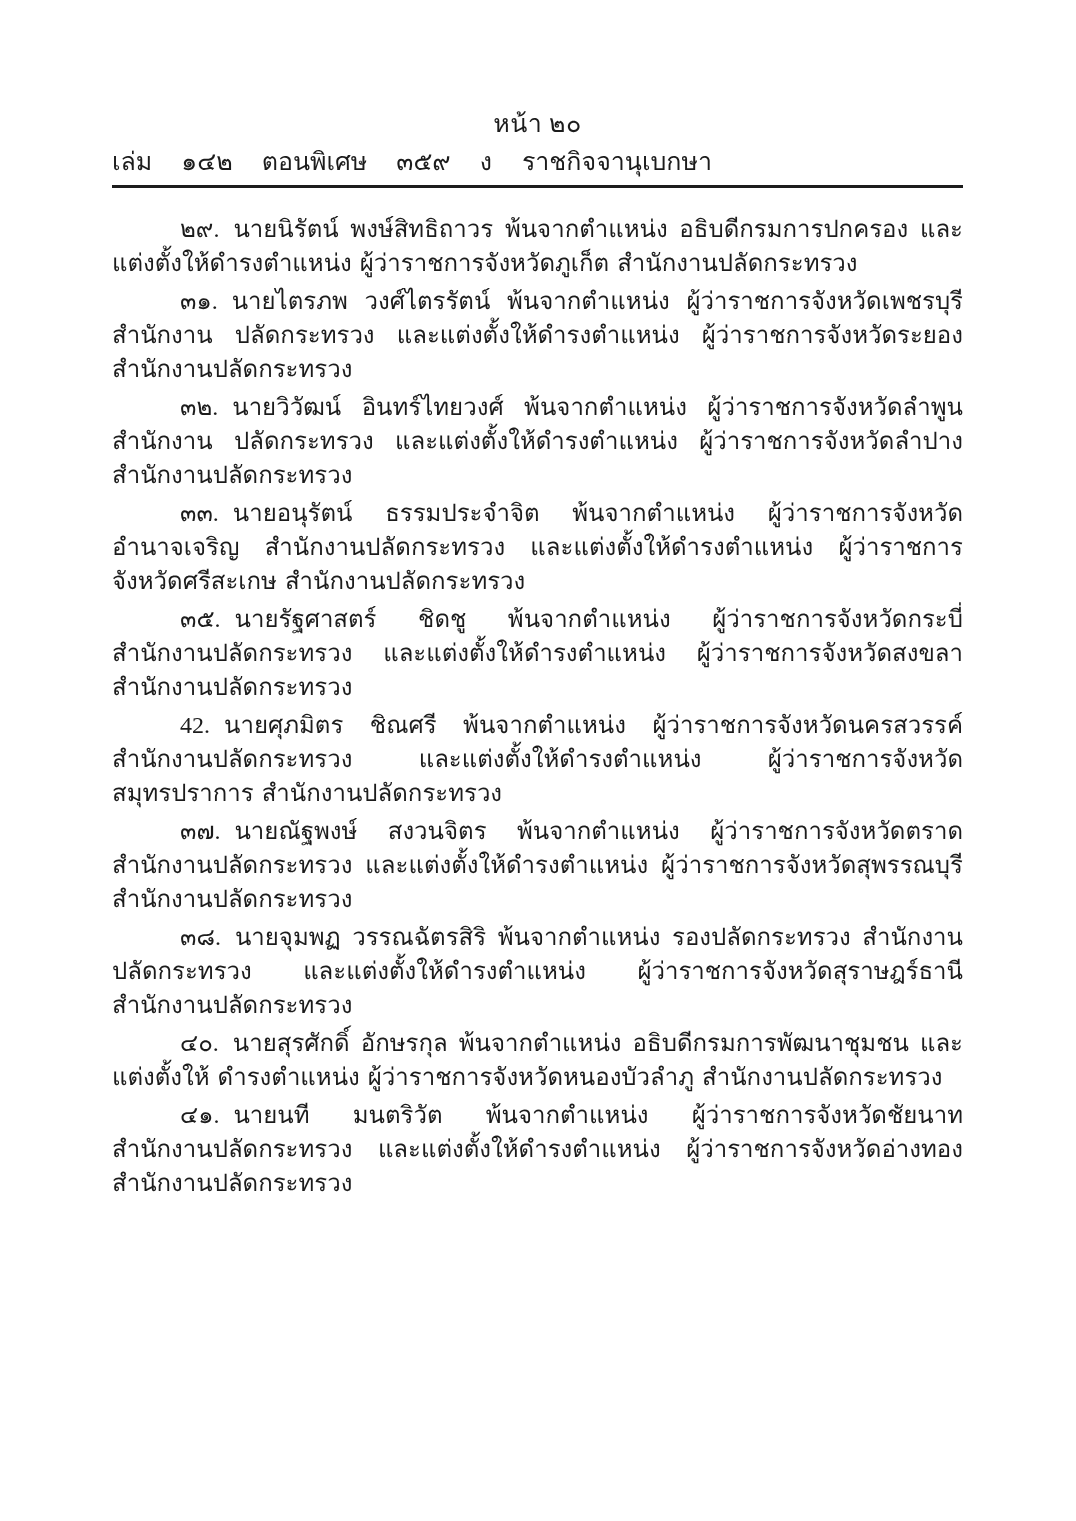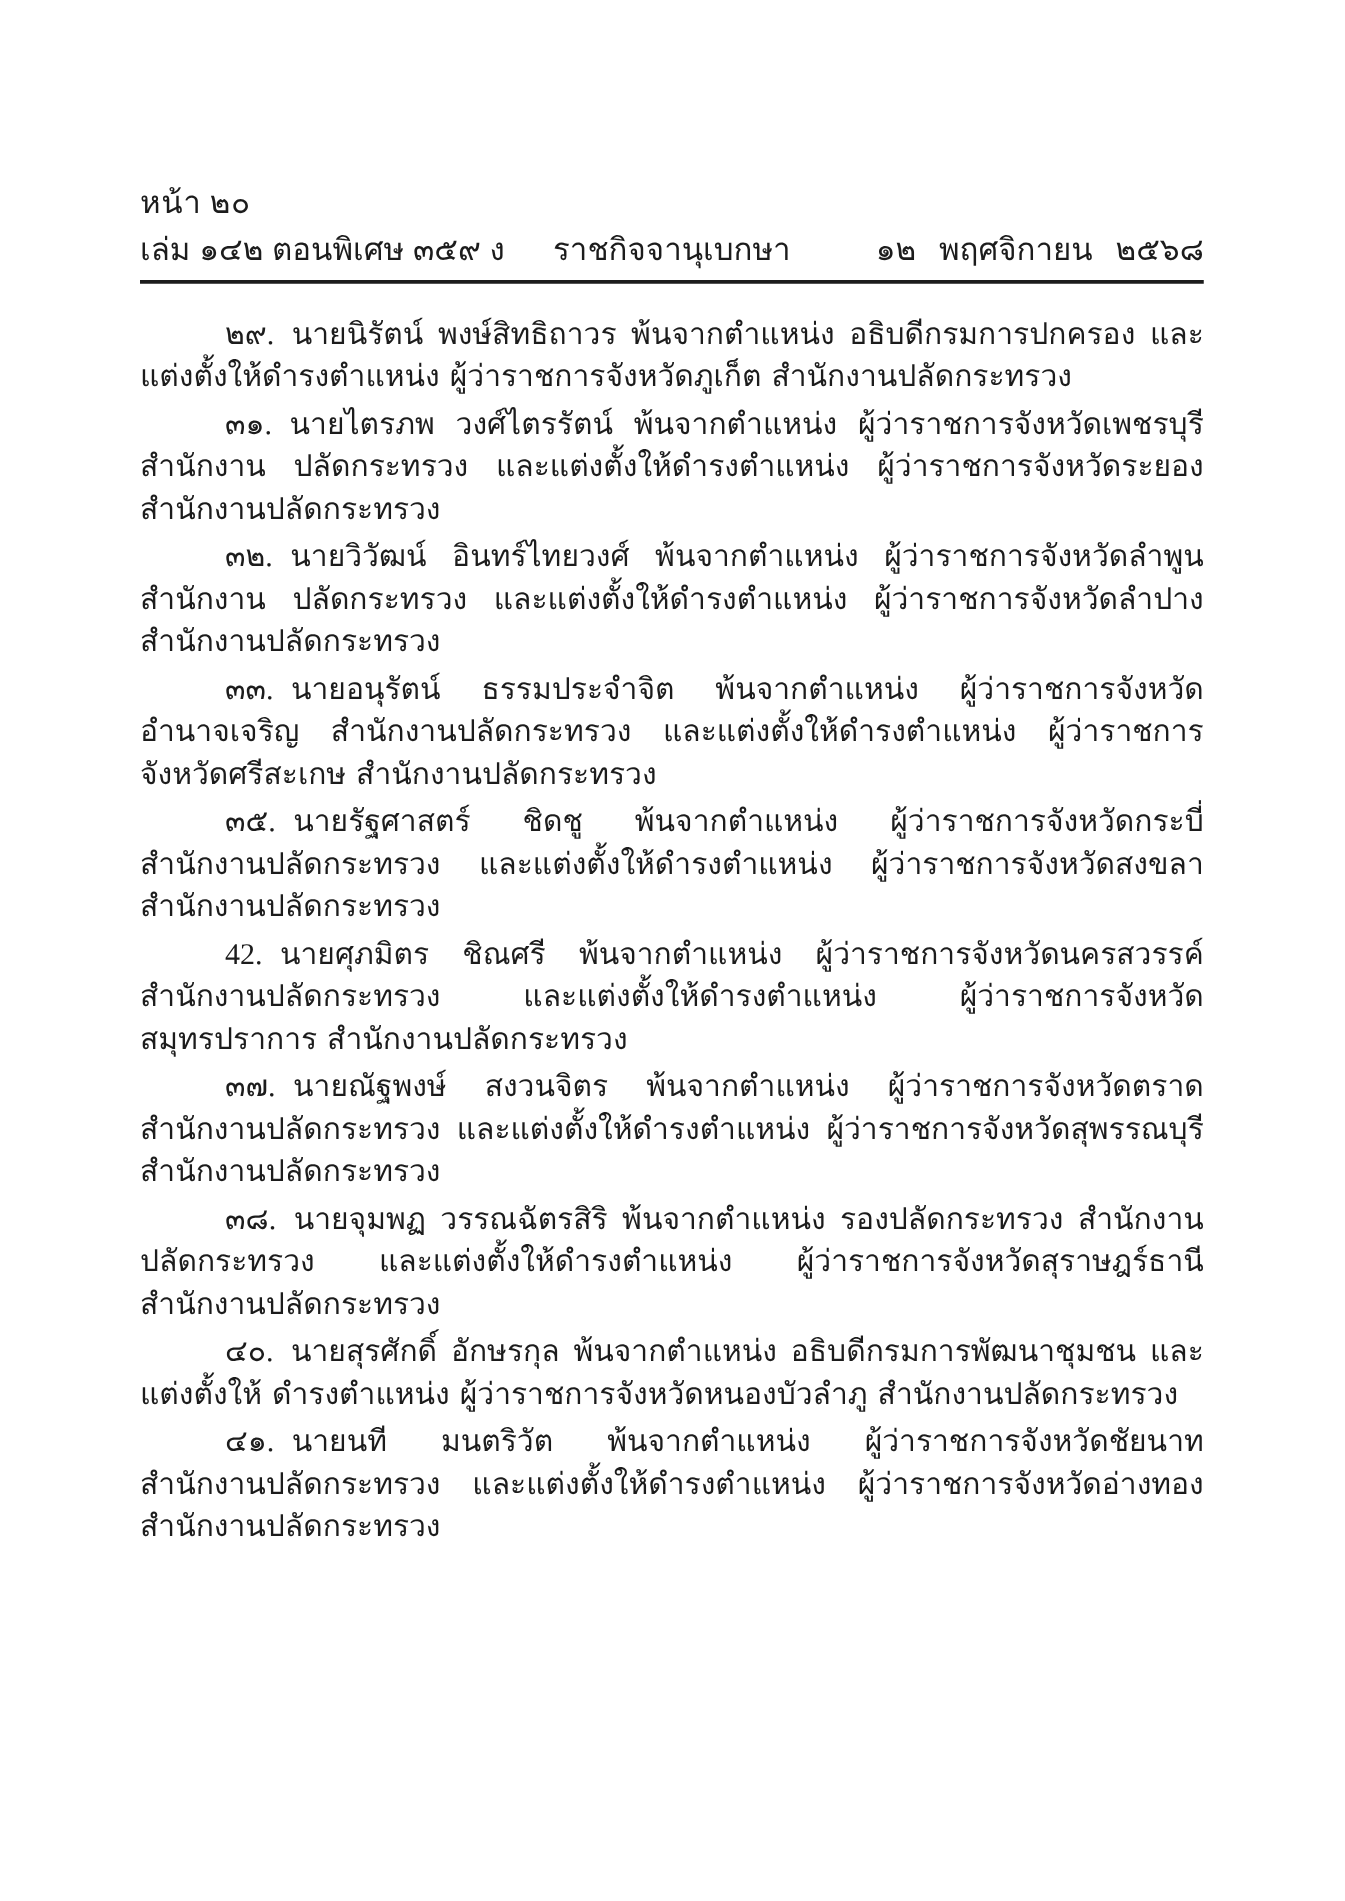--- a/index.html
+++ b/index.html
@@ -18,39 +18,38 @@
     width: 1076px;
     height: 1521px;
     margin: 0 auto;
     background: #ffffff;
     padding: 108px 113px 0 112px;
     overflow: hidden;
   }
 
   
   .page-number-line {
-    text-align: left;
+    text-align: center;
     font-size: 25px;
     line-height: 32px;
     letter-spacing: 0.5px;
-    margin-top: 39px;
   }
 
   .masthead {
     display: grid;
     grid-template-columns: 1fr auto 1fr;
     align-items: baseline;
     margin-top: 6px;
     font-size: 25px;
     line-height: 32px;
   }
 
   .masthead-left {
     display: flex;
-    gap: 7px;
+    gap: 29px;
     justify-self: start;
     white-space: nowrap;
   }
 
   .masthead-center {
     justify-self: center;
     padding: 0 30px;
     white-space: nowrap;
   }
 
@@ -99,25 +98,20 @@
 
     <div class="masthead">
       <div class="masthead-left">
         <span>เล่ม</span>
         <span>๑๔๒</span>
         <span>ตอนพิเศษ</span>
         <span>๓๕๙</span>
         <span>ง</span>
       </div>
       <div class="masthead-center">ราชกิจจานุเบกษา</div>
-      <div class="masthead-right">
-        <span>๑๒</span>
-        <span>พฤศจิกายน</span>
-        <span>๒๕๖๘</span>
-      </div>
     </div>
 
     <div class="header-rule"></div>
   </div>
 
   <div class="page-body" id="entries">
     <p class="entry">
       <span class="entry-number">๒๙.</span><span class="entry-text">นายนิรัตน์ พงษ์สิทธิถาวร พ้นจากตำแหน่ง อธิบดีกรมการปกครอง และแต่งตั้งให้ดำรงตำแหน่ง ผู้ว่าราชการจังหวัดภูเก็ต สำนักงานปลัดกระทรวง</span>
     </p>
 

